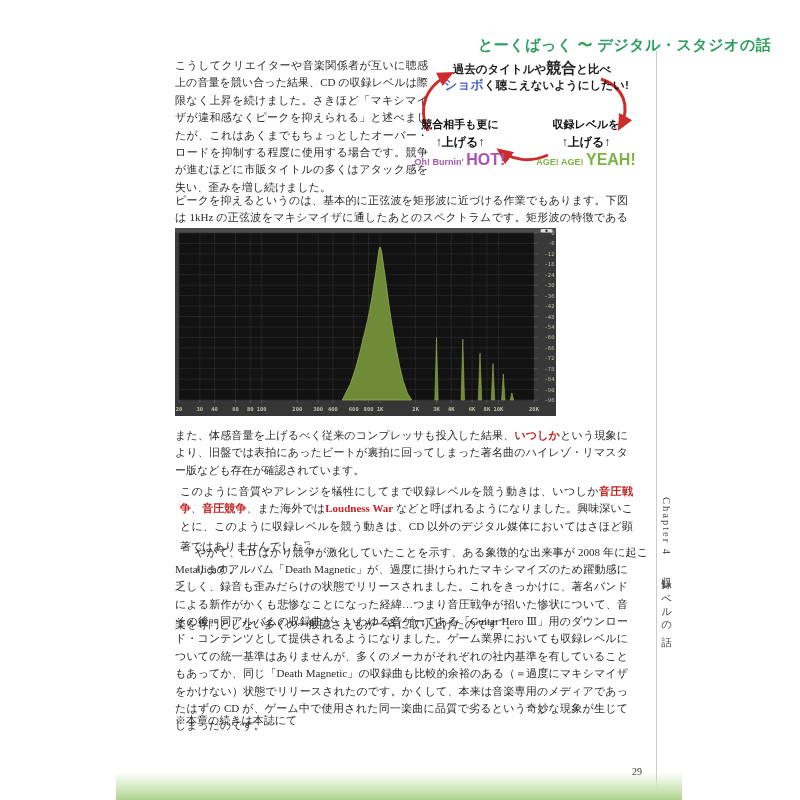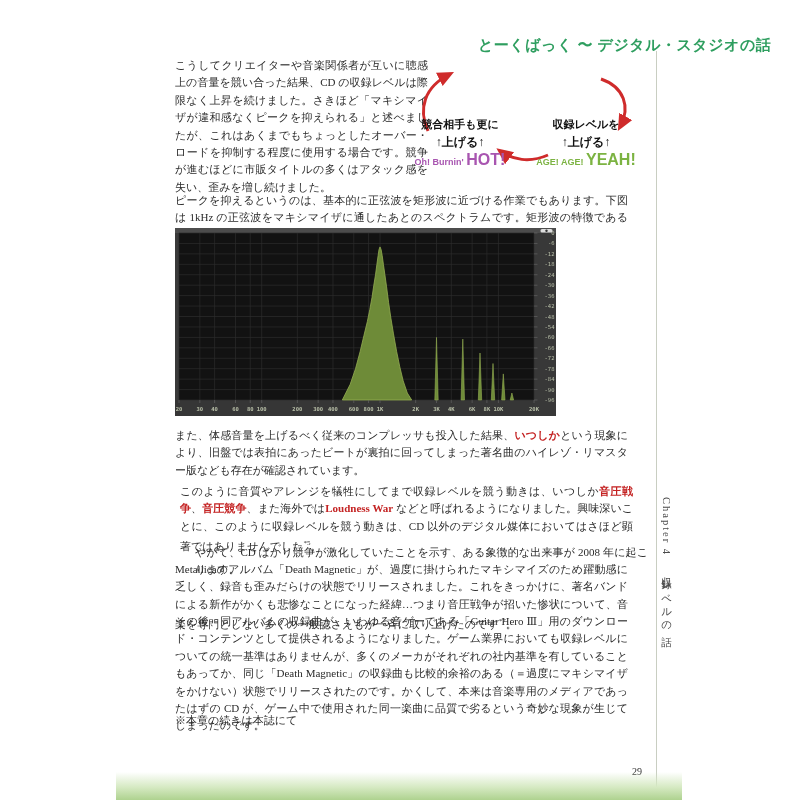--- a/index.html
+++ b/index.html
@@ -69,20 +69,26 @@
   <svg class="abs" id="cycle-arrows" viewBox="0 0 240 112">
     <defs>
       <marker id="ah" markerWidth="6" markerHeight="6" refX="4" refY="2.5" orient="auto">
         <path d="M0,0 L5.5,2.5 L0,5 Z" fill="#cf2b2b"></path>
       </marker>
     </defs>
     <path d="M20,74 C10,52 16,30 42,17" fill="none" stroke="#cf2b2b" stroke-width="3" marker-end="url(#ah)"></path>
     <path d="M193,22 C216,30 223,50 212,70" fill="none" stroke="#cf2b2b" stroke-width="3" marker-end="url(#ah)"></path>
     <path d="M140,98 C122,106 104,103 92,94" fill="none" stroke="#cf2b2b" stroke-width="3" marker-end="url(#ah)"></path>
   </svg>
+  <div class="abs row1">
+    <span>過去のタイトルや</span><span class="big">競合</span><span>と比べ</span>
+  </div>
+  <div class="abs row2">
+    <span class="blue">ショボ</span><span>く聴こえないようにしたい!</span>
+  </div>
   <div class="abs dnode" id="dleft">
     <div class="ntitle">競合相手も更に</div>
     <div class="naction">↑上げる↑</div>
     <div class="nshout purple">
       <span>Oh! Burnin'</span>
       <span class="shout-big">HOT!</span>
     </div>
   </div>
   <div class="abs dnode" id="dright">
     <div class="ntitle">収録レベルを</div>

